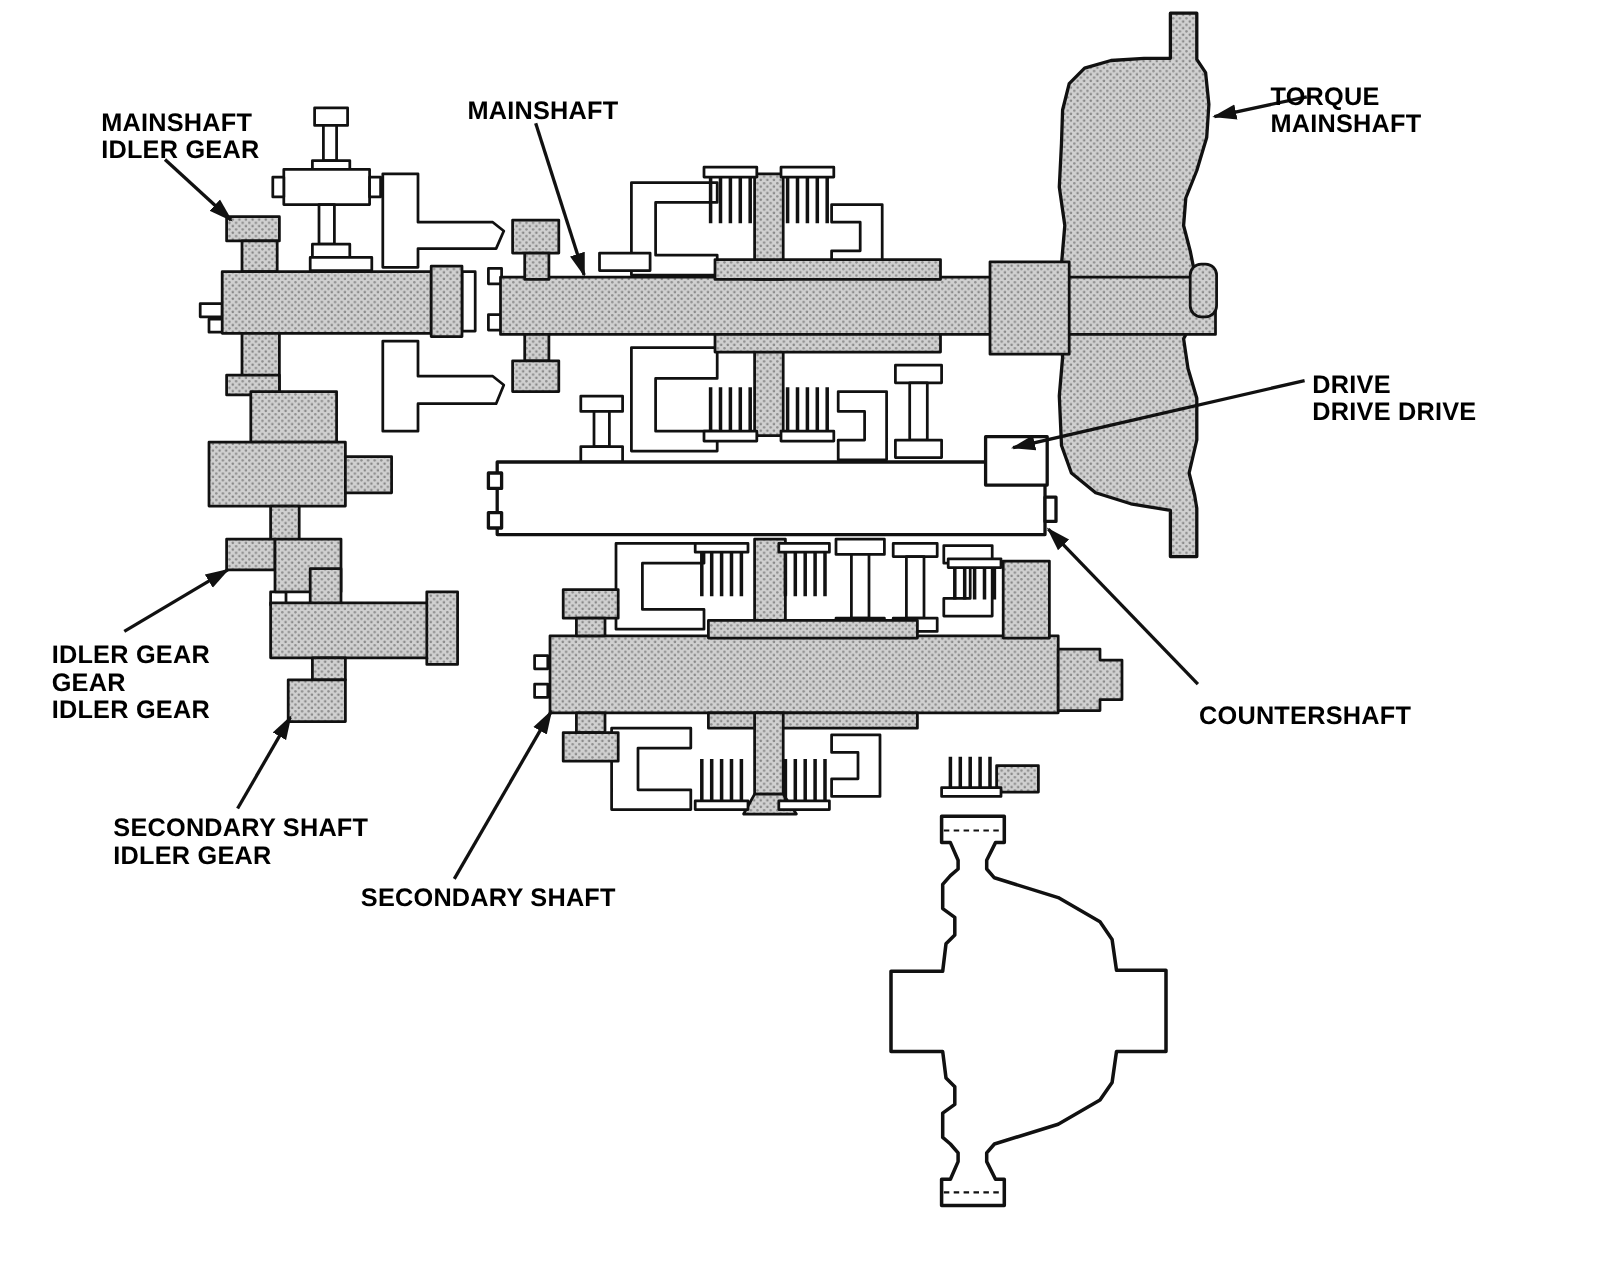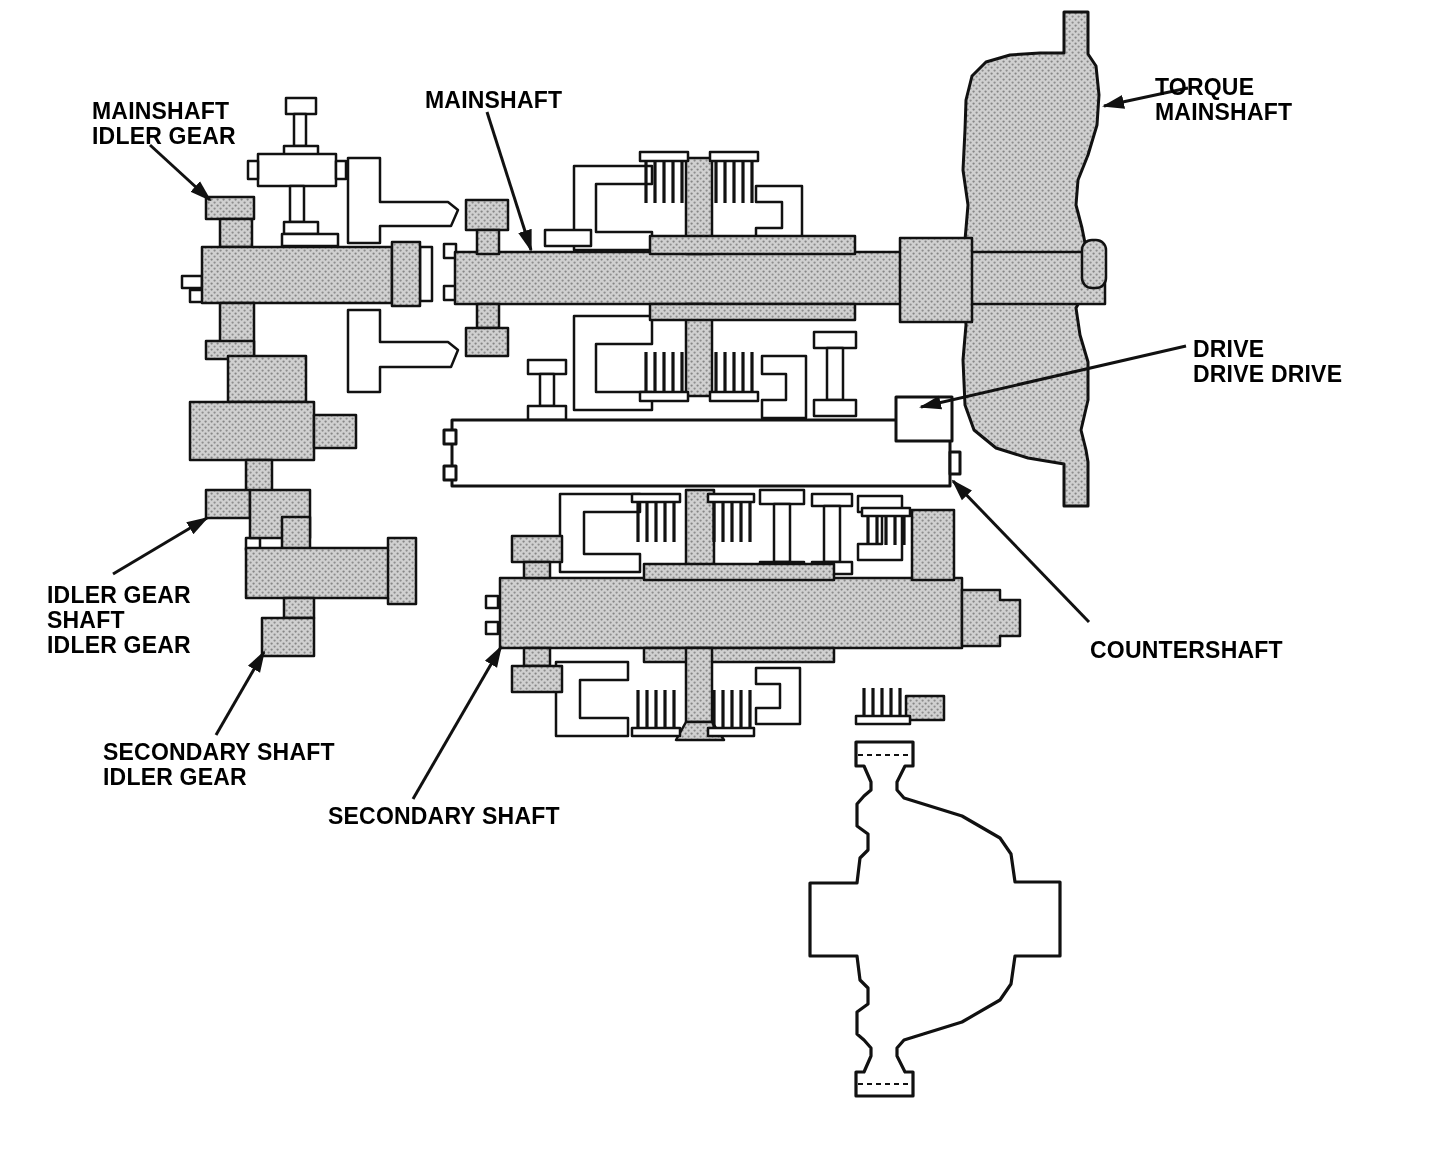--- a/index.html
+++ b/index.html
@@ -240,21 +240,21 @@
   <div>MAINSHAFT</div>
 </div>
 
 <div class="lbl" style="left:1193px;top:337px">
   <div>DRIVE</div>
   <div>DRIVE DRIVE</div>
 </div>
 
 <div class="lbl" style="left:47px;top:583px">
   <div>IDLER GEAR</div>
-  <div>SHAFT</div>
+  <div>GEAR</div>
   <div>IDLER GEAR</div>
 </div>
 
 <div class="lbl" style="left:103px;top:740px">
   <div>SECONDARY SHAFT</div>
   <div>IDLER GEAR</div>
 </div>
 
 <div class="lbl" style="left:328px;top:804px">
   <div>SECONDARY SHAFT</div>

